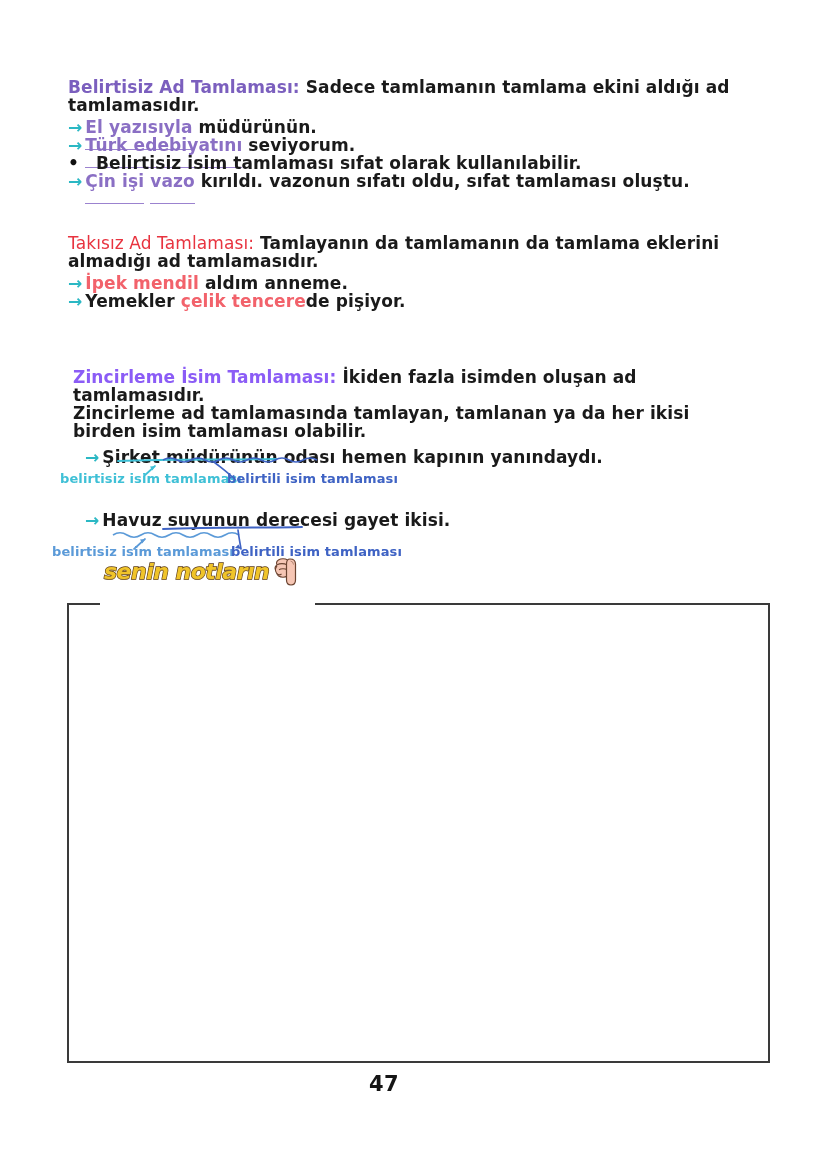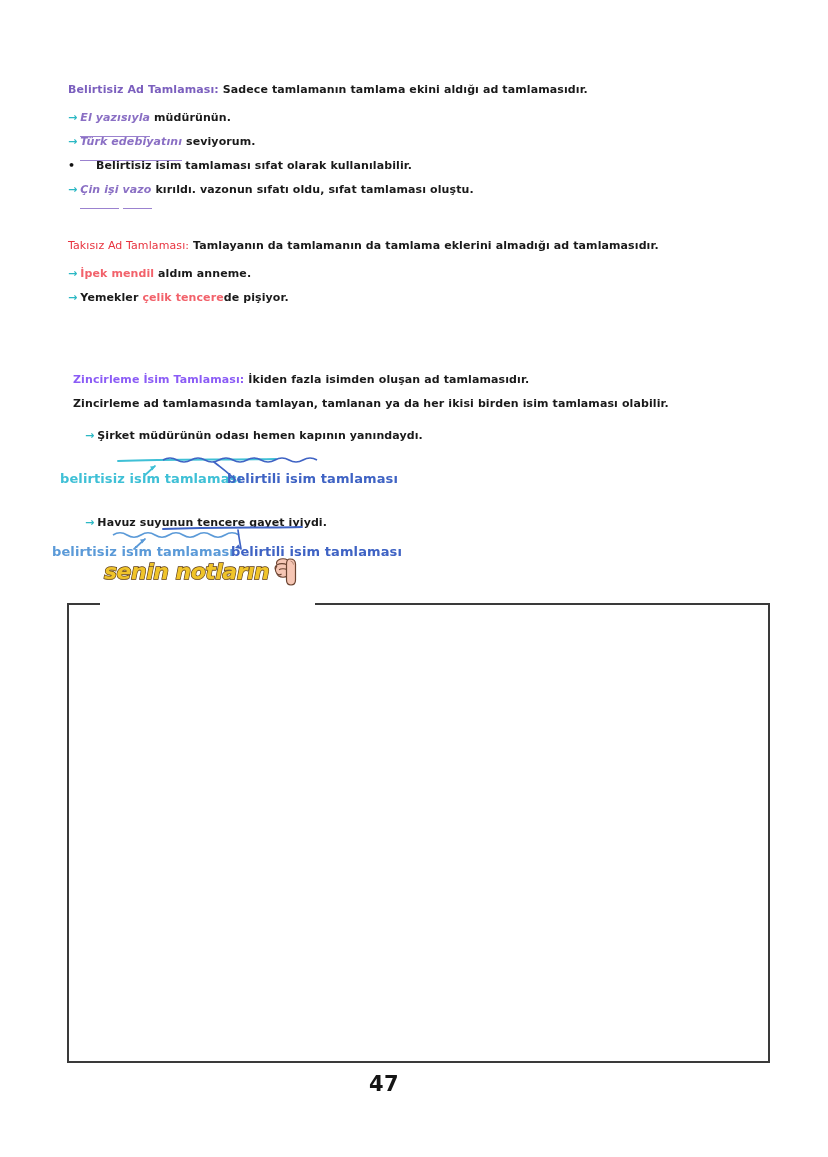--- a/index.html
+++ b/index.html
@@ -17,22 +17,22 @@
   }
   .page {
     position: absolute;
     inset: 0;
     background: #ffffff;
   }
 
   
   .block {
     position: absolute;
-    font-size: 11px;
-    line-height: 24px;
+    font-size: 17px;
+    line-height: 18px;
     letter-spacing: 0.1px;
     font-weight: 600;
   }
 
   .line {
     white-space: nowrap;
     display: block;
   }
   .line.wrap { white-space: normal; }
 
@@ -53,21 +53,20 @@
   .c-purple      { color: #8a6fc4; }
   .c-purple-h    { color: #7b5fbe; }
   .c-red         { color: #e8333f; }
   .c-salmon      { color: #f2626b; }
   .c-teal        { color: #8b5cf6; }
   .c-black       { color: #1a1a1a; }
 
   .u-purple {
     border-bottom: 1.6px solid #9b82cf;
     padding-bottom: 12px;
-    font-style: italic;
   }
 
   
   #sec1 { left: 68px; top: 78px; width: 700px; }
   #sec1 .head { font-weight: 700; }
 
   
   #sec2 { left: 68px; top: 234px; width: 660px; }
   #sec2 .head { font-weight: 400; }
 
@@ -203,21 +202,21 @@
 
     <div class="line wrap c-black" style="width:675px">Zincirleme ad tamlamasında tamlayan, tamlanan ya da her ikisi birden isim tamlaması olabilir.</div>
 
     <div class="line" style="margin-top:8px; margin-left:12px">
       <span class="arrow">→</span><span class="c-black">Şirket müdürünün odası hemen kapının yanındaydı.</span>
     </div>
   </div>
 
   <div class="block" id="sec3b" style="left:85px; top:511px; width:690px">
     <div class="line">
-      <span class="arrow">→</span><span class="c-black">Havuz suyunun tencere gayet iyiydi.</span>
+      <span class="arrow">→</span><span class="c-black">Havuz suyunun derecesi gayet ikisi.</span>
     </div>
   </div>
 
   <svg class="svg-overlay" viewBox="0 0 828 1157" xmlns="http://www.w3.org/2000/svg">
 
     <path d="M118 461 C 170 459, 225 460, 276 459" stroke="#3fc0d6" stroke-width="1.9" fill="none" stroke-linecap="round"></path>
 
     <path d="M163 460 q 7 -4 14 0 t 14 0 t 14 0 t 14 0 t 14 0 t 14 0 t 14 0 t 14 0 t 14 0 t 14 0 t 14 0" stroke="#3f63c4" stroke-width="1.7" fill="none"></path>
 
     <path d="M144 476 L 155 466" stroke="#3fc0d6" stroke-width="1.7" fill="none" stroke-linecap="round"></path>

